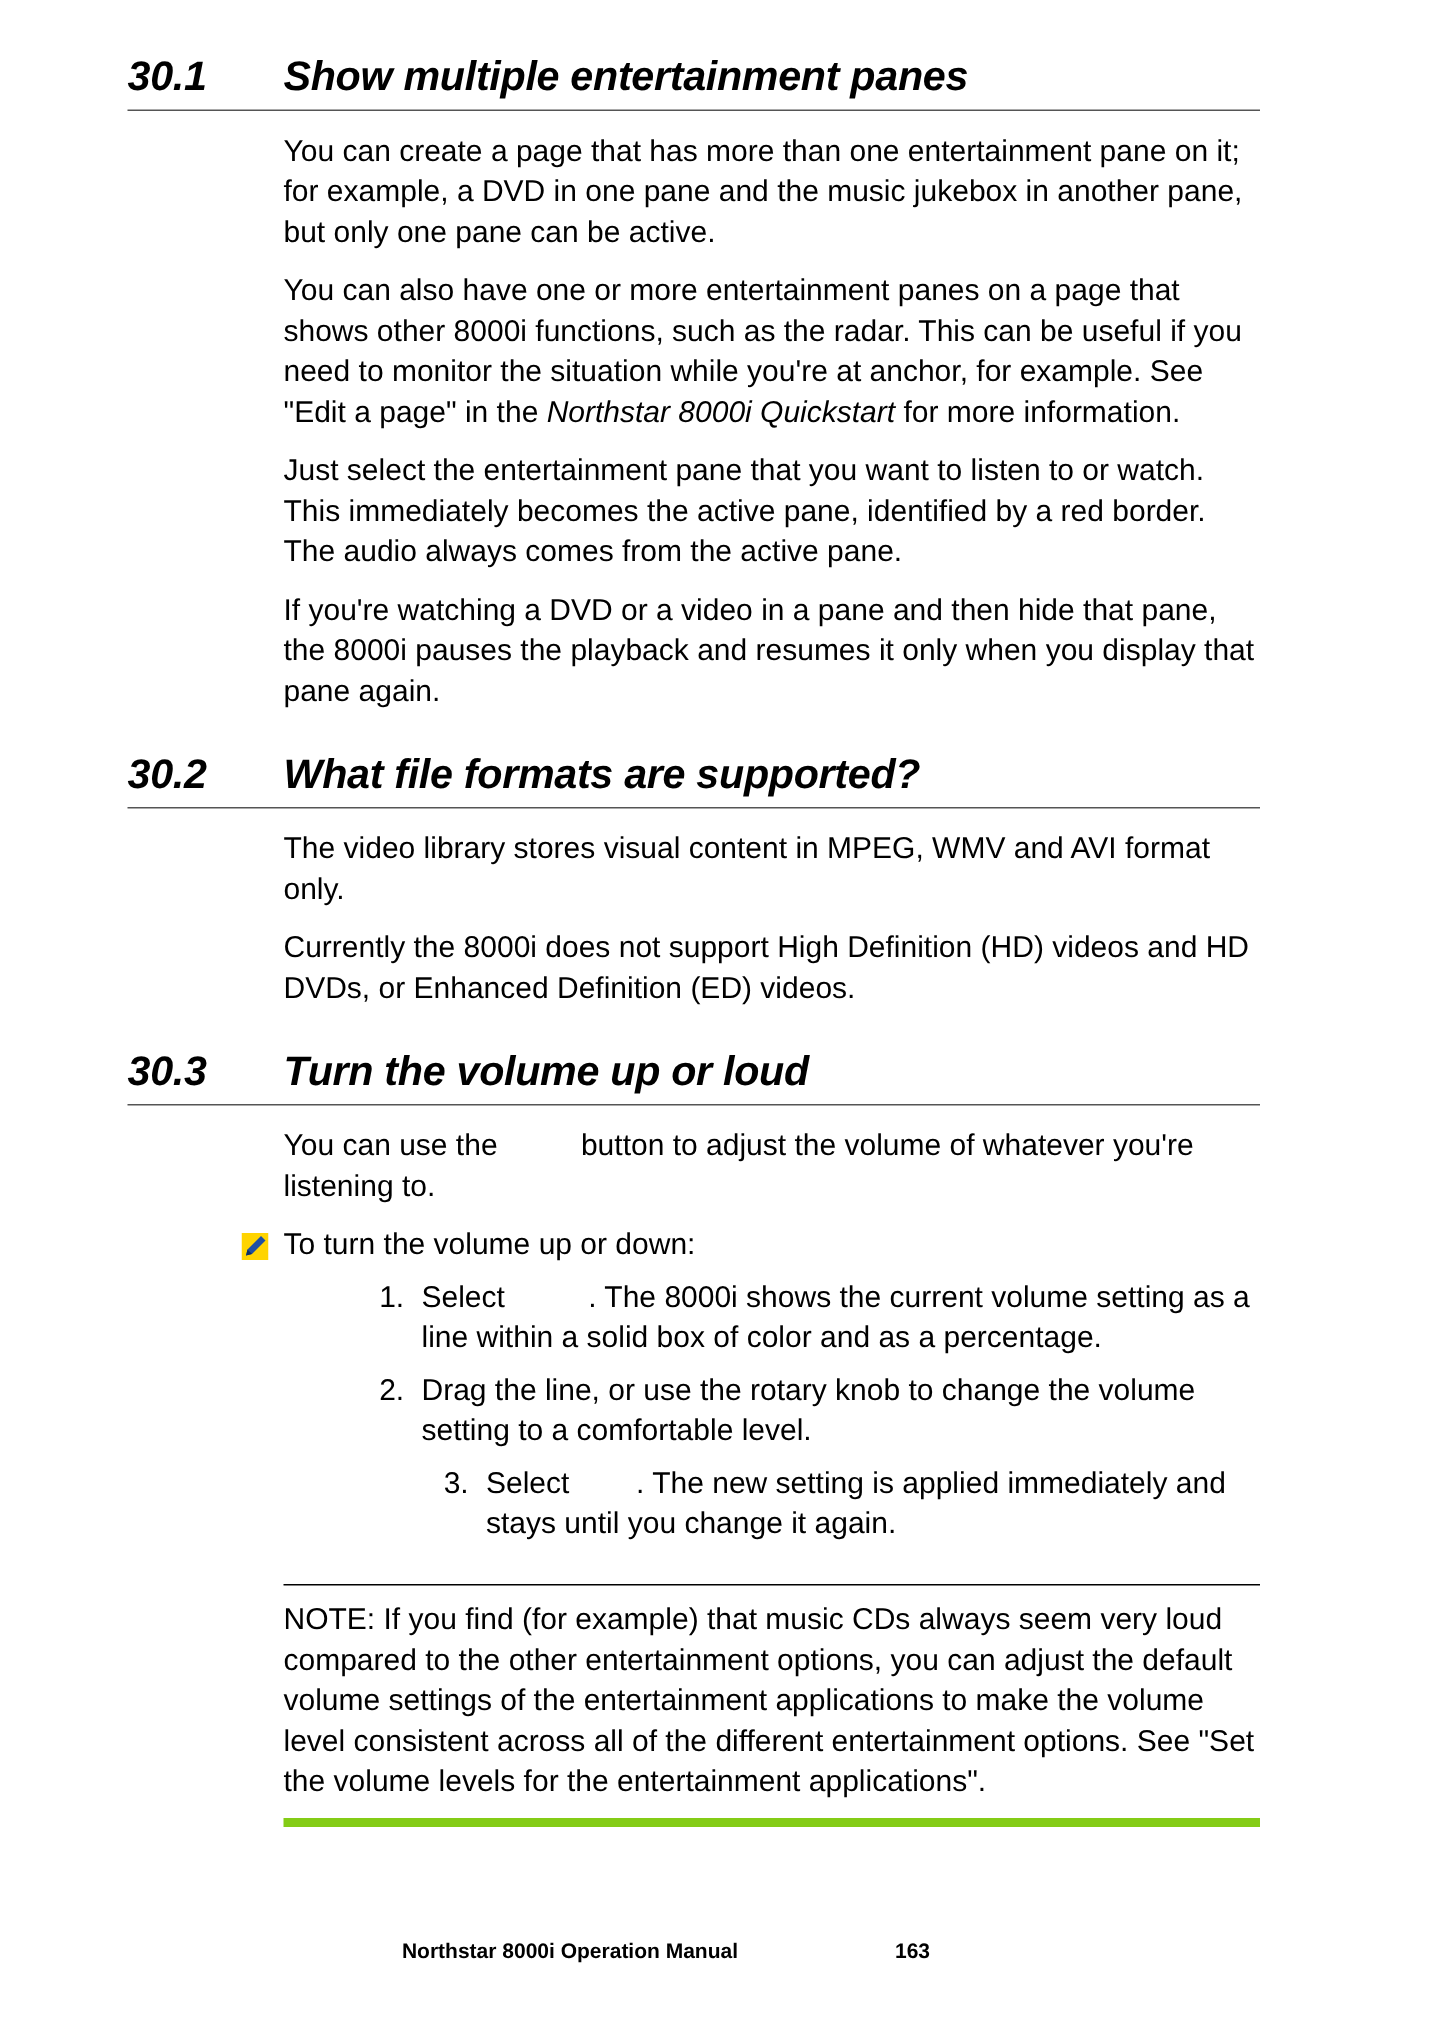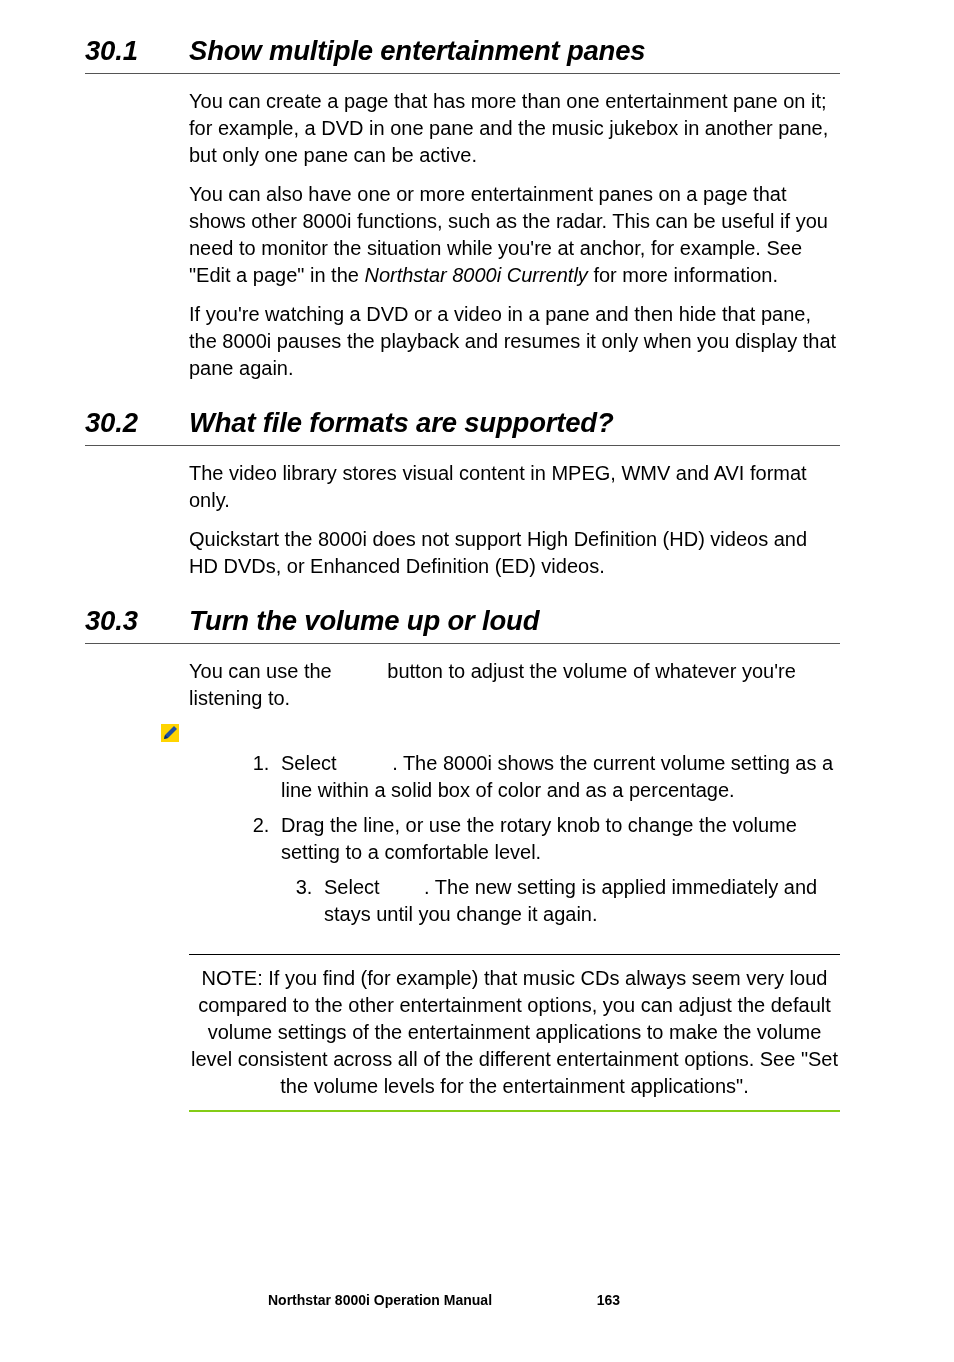--- a/index.html
+++ b/index.html
@@ -64,24 +64,23 @@
     ol.steps {
       margin: 6px 0 12px 0;
       padding-left: 86px;
     }
     ol.steps li {
       padding-left: 6px;
       margin-bottom: 8px;
     }
     .note-block {
       border-top: 1px solid #000;
-      border-bottom: 2px solid #84cc16;
+      border-bottom: 6px solid #84cc16;
       padding: 10px 0 10px 0;
       margin-top: 26px;
-      text-align: center;
     }
     .footer {
       position: absolute;
       bottom: 52px;
       left: 0;
       width: 760px;
       display: flex;
       justify-content: center;
       align-items: baseline;
       font-size: 14px;
@@ -101,53 +100,55 @@
 
   <div class="section-heading-wrap first">
     <div class="section-heading">
       <span class="section-num">30.1</span>
       <span class="section-title">Show multiple entertainment panes</span>
     </div>
   </div>
   <div class="body-block">
     <p class="para">You can create a page that has more than one entertainment pane on it; for example, a DVD in one pane and the music jukebox in another pane, but only one pane can be active.</p>
     <p class="para">
-      <span>You can also have one or more entertainment panes on a page that shows other 8000i functions, such as the radar. This can be useful if you need to monitor the situation while you're at anchor, for example. See "Edit a page" in the </span><span class="italic">Northstar 8000i Currently</span><span> for more information.</span>
+      <span>You can also have one or more entertainment panes on a page that shows other 8000i functions, such as the radar. This can be useful if you need to monitor the situation while you're at anchor, for example. See "Edit a page" in the </span><span class="italic">Northstar 8000i Quickstart</span><span> for more information.</span>
     </p>
+    <p class="para">Just select the entertainment pane that you want to listen to or watch. This immediately becomes the active pane, identified by a red border. The audio always comes from the active pane.</p>
     <p class="para">If you're watching a DVD or a video in a pane and then hide that pane, the 8000i pauses the playback and resumes it only when you display that pane again.</p>
   </div>
 
   <div class="section-heading-wrap">
     <div class="section-heading">
       <span class="section-num">30.2</span>
       <span class="section-title">What file formats are supported?</span>
     </div>
   </div>
   <div class="body-block">
     <p class="para">The video library stores visual content in MPEG, WMV and AVI format only.</p>
-    <p class="para">Quickstart the 8000i does not support High Definition (HD) videos and HD DVDs, or Enhanced Definition (ED) videos.</p>
+    <p class="para">Currently the 8000i does not support High Definition (HD) videos and HD DVDs, or Enhanced Definition (ED) videos.</p>
   </div>
 
   <div class="section-heading-wrap">
     <div class="section-heading">
       <span class="section-num">30.3</span>
       <span class="section-title">Turn the volume up or loud</span>
     </div>
   </div>
   <div class="body-block">
     <p class="para" style="white-space: pre-wrap;">You can use the          button to adjust the volume of whatever you're listening to.</p>
 
     <div class="proc-lead">
       <span class="proc-icon">
         <svg width="18" height="18" viewBox="0 0 18 18">
           <rect x="0" y="0" width="18" height="18" fill="#ffd400" stroke="#000" stroke-width="0"></rect>
           <polygon points="3,15 4,11 13,2 16,5 7,14" fill="#1e4fa3"></polygon>
           <polygon points="3,15 4,11 7,14" fill="#0a2d66"></polygon>
         </svg>
       </span>
+      <span>To turn the volume up or down:</span>
     </div>
 
     <ol class="steps">
       <li style="white-space: pre-wrap;">Select          . The 8000i shows the current volume setting as a line within a solid box of color and as a percentage.</li>
       <li>Drag the line, or use the rotary knob to change the volume setting to a comfortable level.</li>
       <li style="white-space: pre-wrap; margin-left: 43px;">Select        . The new setting is applied immediately and stays until you change it again.</li>
     </ol>
 
     <div class="note-block">
       <span>NOTE: If you find (for example) that music CDs always seem very loud compared to the other entertainment options, you can adjust the default volume settings of the entertainment applications to make the volume level consistent across all of the different entertainment options. See "Set the volume levels for the entertainment applications".</span>

